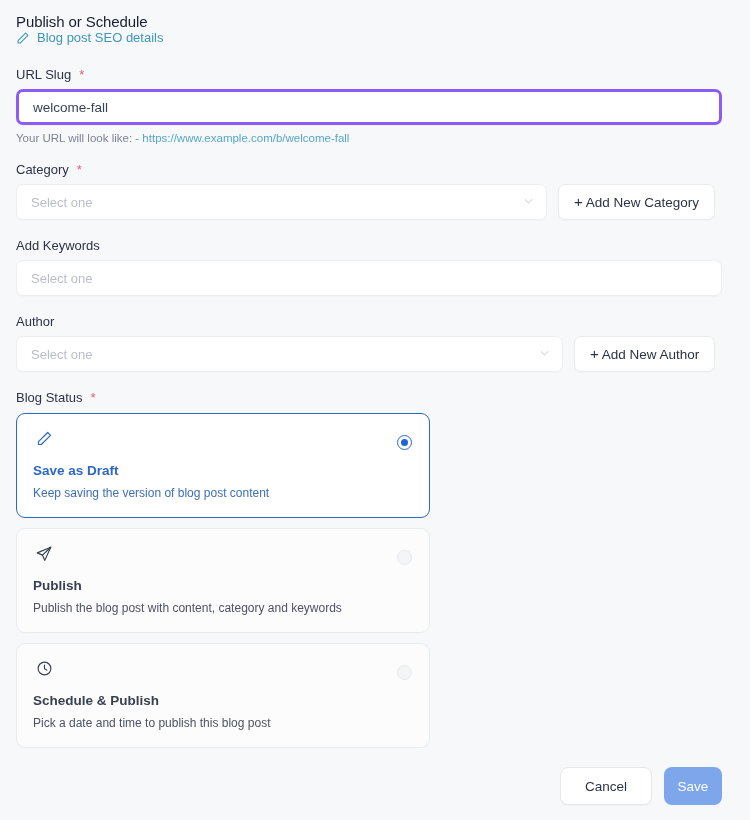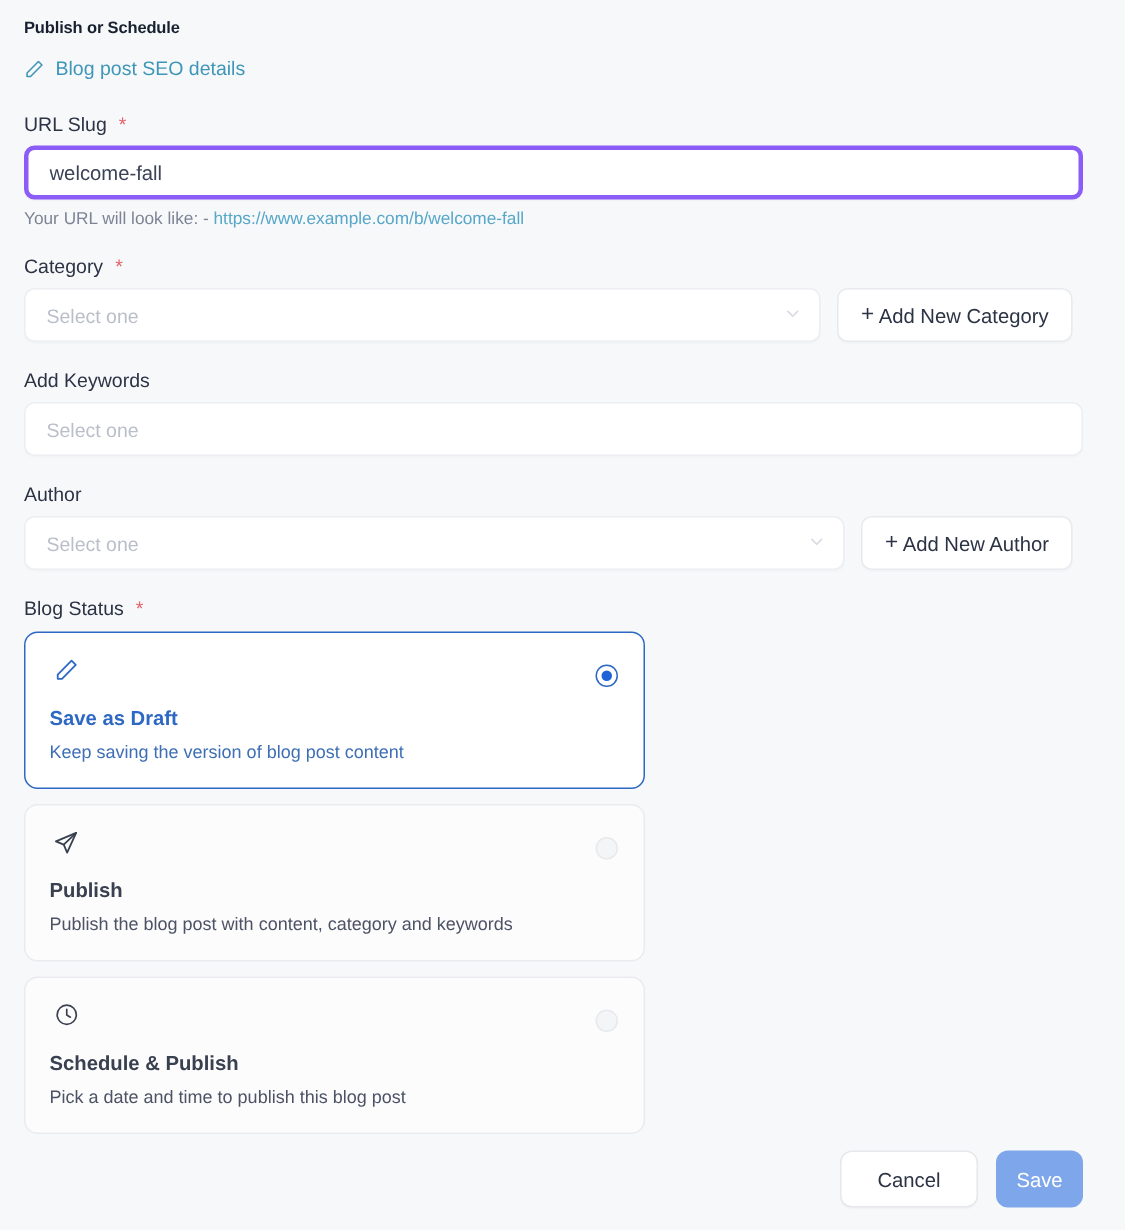--- a/index.html
+++ b/index.html
@@ -20,32 +20,31 @@
   .page {
     position: absolute;
     top: 0; left: 0;
     width: 750px;
     height: 820px;
     padding: 10px 28px 0 16px;
   }
 
   
   .page-title {
-    font-size: 11px;
-    font-weight: bold;
+    font-size: 15px;
+    font-weight: normal;
     color: #17202e;
     letter-spacing: -0.1px;
     margin-top: 3px;
   }
 
   .seo-link {
     display: flex;
     align-items: center;
     gap: 7px;
-    margin-top: 13px;
     color: #3e96b8;
     font-size: 13px;
     cursor: pointer;
     width: fit-content;
   }
   .seo-link svg { display: block; }
 
   
   .field-label {
     font-size: 13px;

